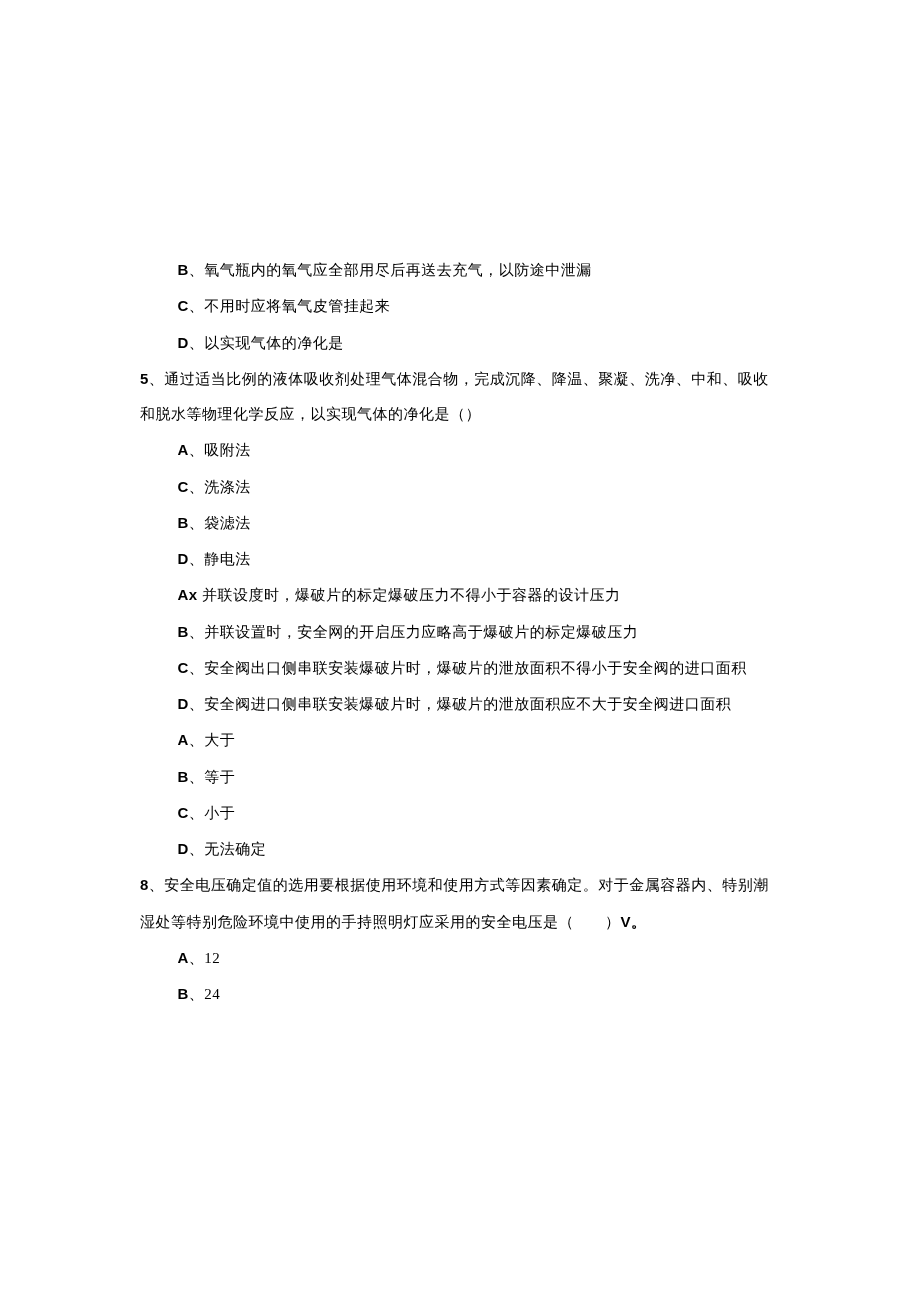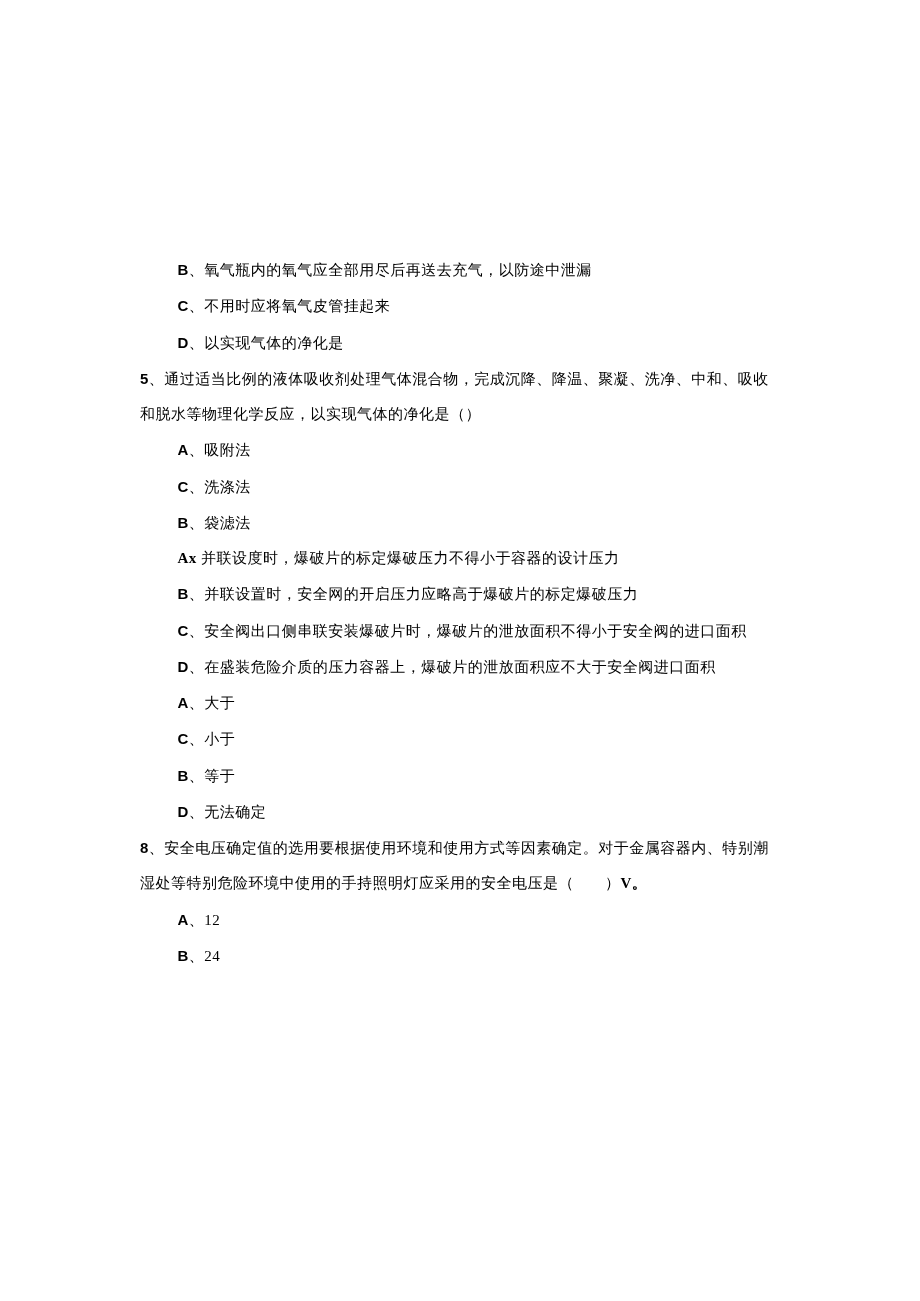--- a/index.html
+++ b/index.html
@@ -25,45 +25,46 @@
     font-weight: bold;
   }
   .question {
     text-indent: 0;
   }
   .question .num {
     font-family: Arial, Helvetica, sans-serif;
     font-weight: bold;
   }
   .bold-inline {
-    font-family: Liberation Serif, serif;
+    font-family: Liberation Sans, sans-serif;
     font-weight: bold;
   }
 </style>
 </head>
 <body>
 
 <div class="page">
 
   <div class="option"><span class="letter">B</span><span>、氧气瓶内的氧气应全部用尽后再送去充气，以防途中泄漏</span></div>
   <div class="option"><span class="letter">C</span><span>、不用时应将氧气皮管挂起来</span></div>
   <div class="option"><span class="letter">D</span><span>、以实现气体的净化是</span></div>
 
   <div class="question"><span class="num">5</span><span>、通过适当比例的液体吸收剂处理气体混合物，完成沉降、降温、聚凝、洗净、中和、吸收和脱水等物理化学反应，以实现气体的净化是（）</span></div>
   <div class="option"><span class="letter">A</span><span>、吸附法</span></div>
   <div class="option"><span class="letter">C</span><span>、洗涤法</span></div>
   <div class="option"><span class="letter">B</span><span>、袋滤法</span></div>
+  <div class="option"><span class="letter">D</span><span>、静电法</span></div>
 
   <div class="option"><span class="bold-inline">Ax</span><span> 并联设度时，爆破片的标定爆破压力不得小于容器的设计压力</span></div>
   <div class="option"><span class="letter">B</span><span>、并联设置时，安全网的开启压力应略高于爆破片的标定爆破压力</span></div>
   <div class="option"><span class="letter">C</span><span>、安全阀出口侧串联安装爆破片时，爆破片的泄放面积不得小于安全阀的进口面积</span></div>
-  <div class="option"><span class="letter">D</span><span>、在盛装危险介质的压力容器上，爆破片的泄放面积应不大于安全阀进口面积</span></div>
+  <div class="option"><span class="letter">D</span><span>、安全阀进口侧串联安装爆破片时，爆破片的泄放面积应不大于安全阀进口面积</span></div>
 
   <div class="option"><span class="letter">A</span><span>、大于</span></div>
+  <div class="option"><span class="letter">B</span><span>、等于</span></div>
   <div class="option"><span class="letter">C</span><span>、小于</span></div>
-  <div class="option"><span class="letter">B</span><span>、等于</span></div>
   <div class="option"><span class="letter">D</span><span>、无法确定</span></div>
 
   <div class="question"><span class="num">8</span><span>、安全电压确定值的选用要根据使用环境和使用方式等因素确定。对于金属容器内、特别潮湿处等特别危险环境中使用的手持照明灯应采用的安全电压是（　　）</span><span class="bold-inline">V。</span></div>
   <div class="option"><span class="letter">A</span><span>、12</span></div>
   <div class="option"><span class="letter">B</span><span>、24</span></div>
 
 </div>
 
 </body></html>

